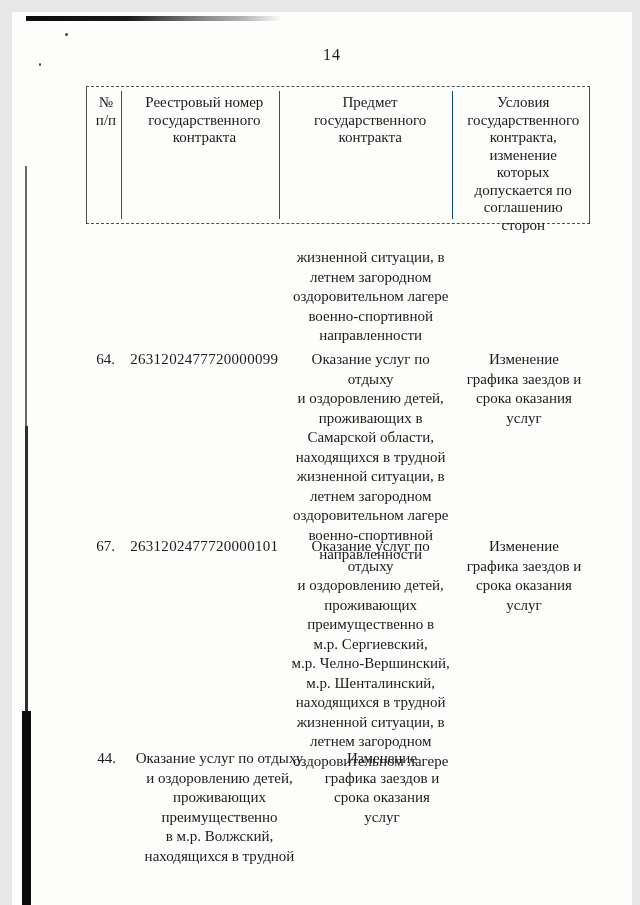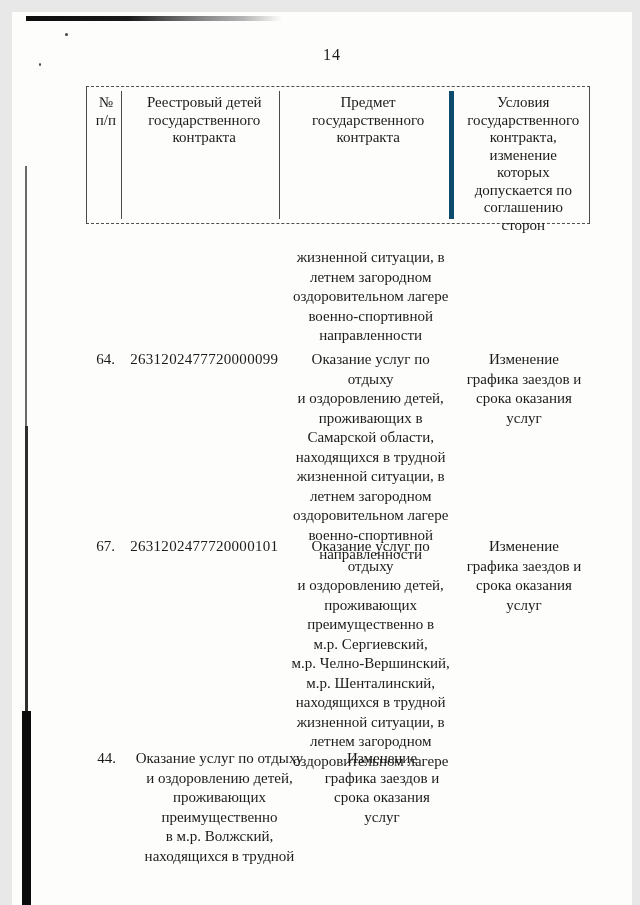--- a/index.html
+++ b/index.html
@@ -54,21 +54,21 @@
   }
   .thead .cell {
     padding-top: 3px;
     text-align: center;
     font-size: 15px;
     line-height: 17.5px;
     white-space: pre-line;
   }
   .hc1 { width: 33px;  border-right: 1px solid #4b4b4b; }
   .hc2 { width: 160px; border-right: 1px solid #4b4b4b; }
-  .hc3 { width: 177px; border-right: 5px solid #0c4a6e; }
+  .hc3 { width: 177px; border-right: 1px solid #0c4a6e; }
   .hc4 { width: 132px; }
   
   .trow {
     position: absolute;
     left: 70px;
     width: 504px;
     display: flex;
     align-items: flex-start;
     font-size: 15px;
     line-height: 19.5px;
@@ -96,21 +96,21 @@
   <div class="artifact bottom-dashes"></div>
   <div class="artifact bottom-dash-dark"></div>
   <div class="artifact speck-1"></div>
   <div class="artifact speck-2"></div>
 
   <div class="pagenum">14</div>
 
   <div class="thead">
     <div class="cell hc1">№
 п/п</div>
-    <div class="cell hc2">Реестровый детей
+    <div class="cell hc2">Реестровый номер
 государственного
 контракта</div>
     <div class="cell hc3">Предмет
 государственного
 контракта</div>
     <div class="cell hc4">Условия
 государственного
 контракта,
 изменение
 которых

